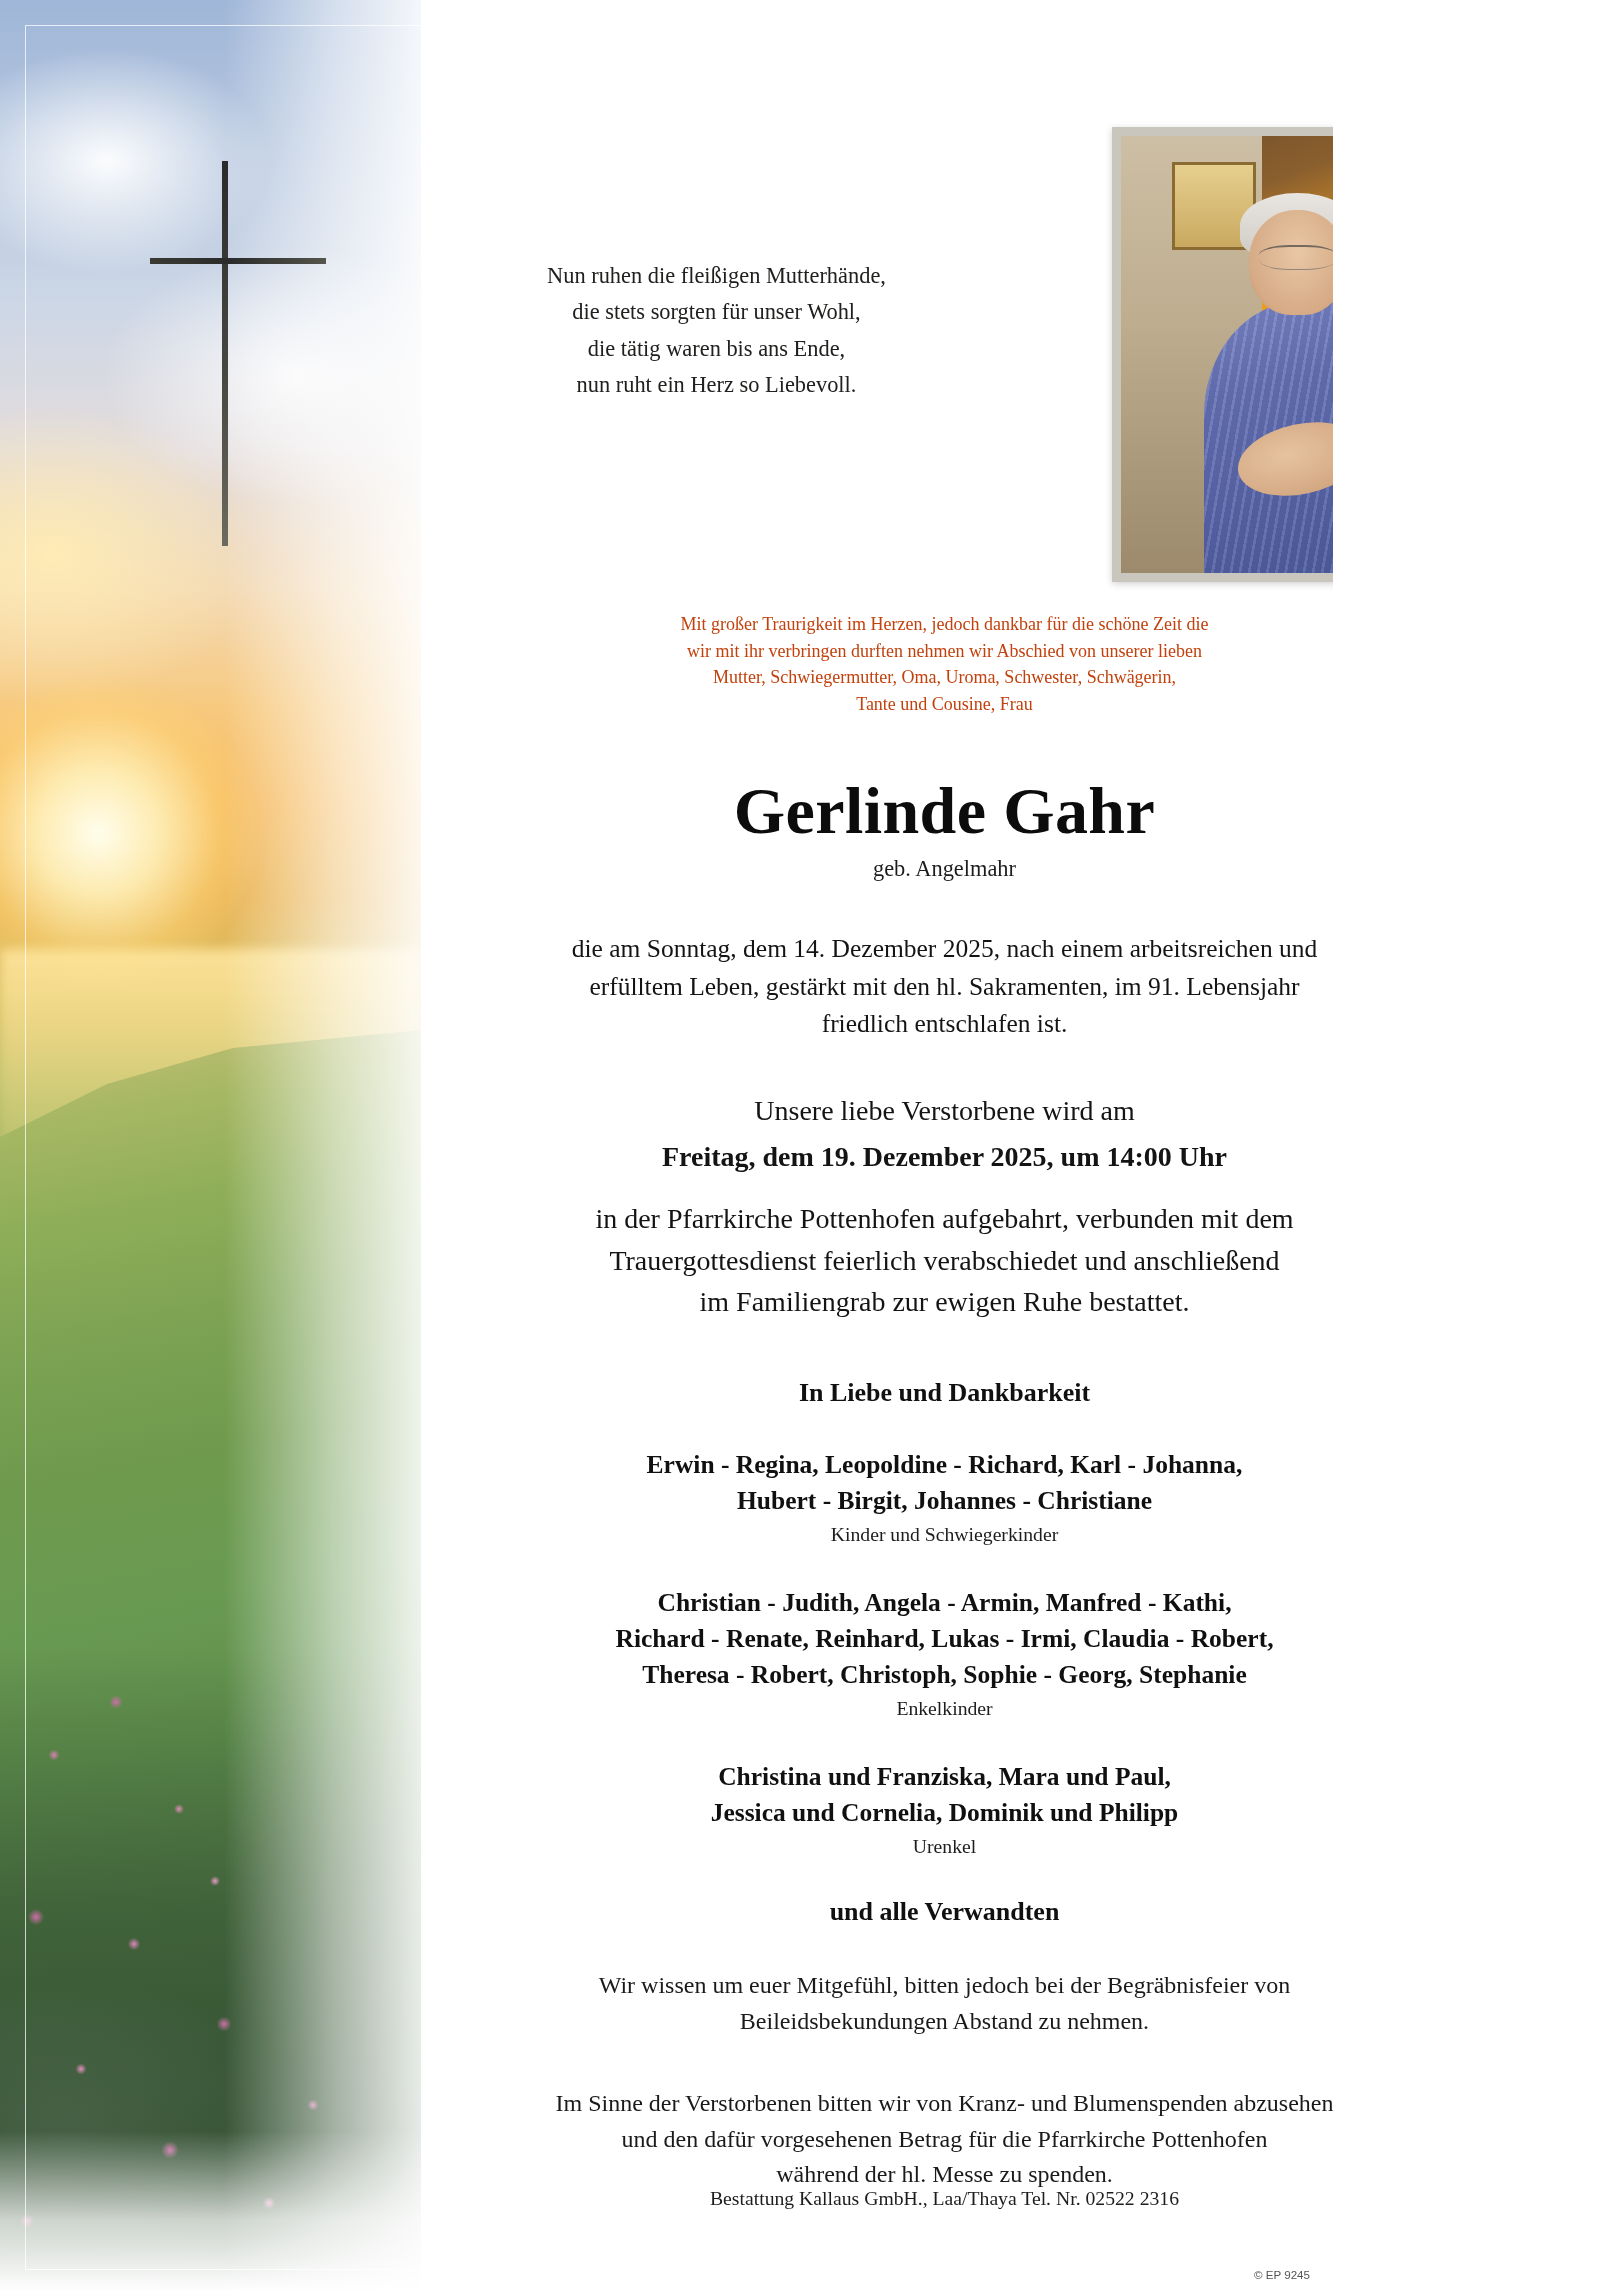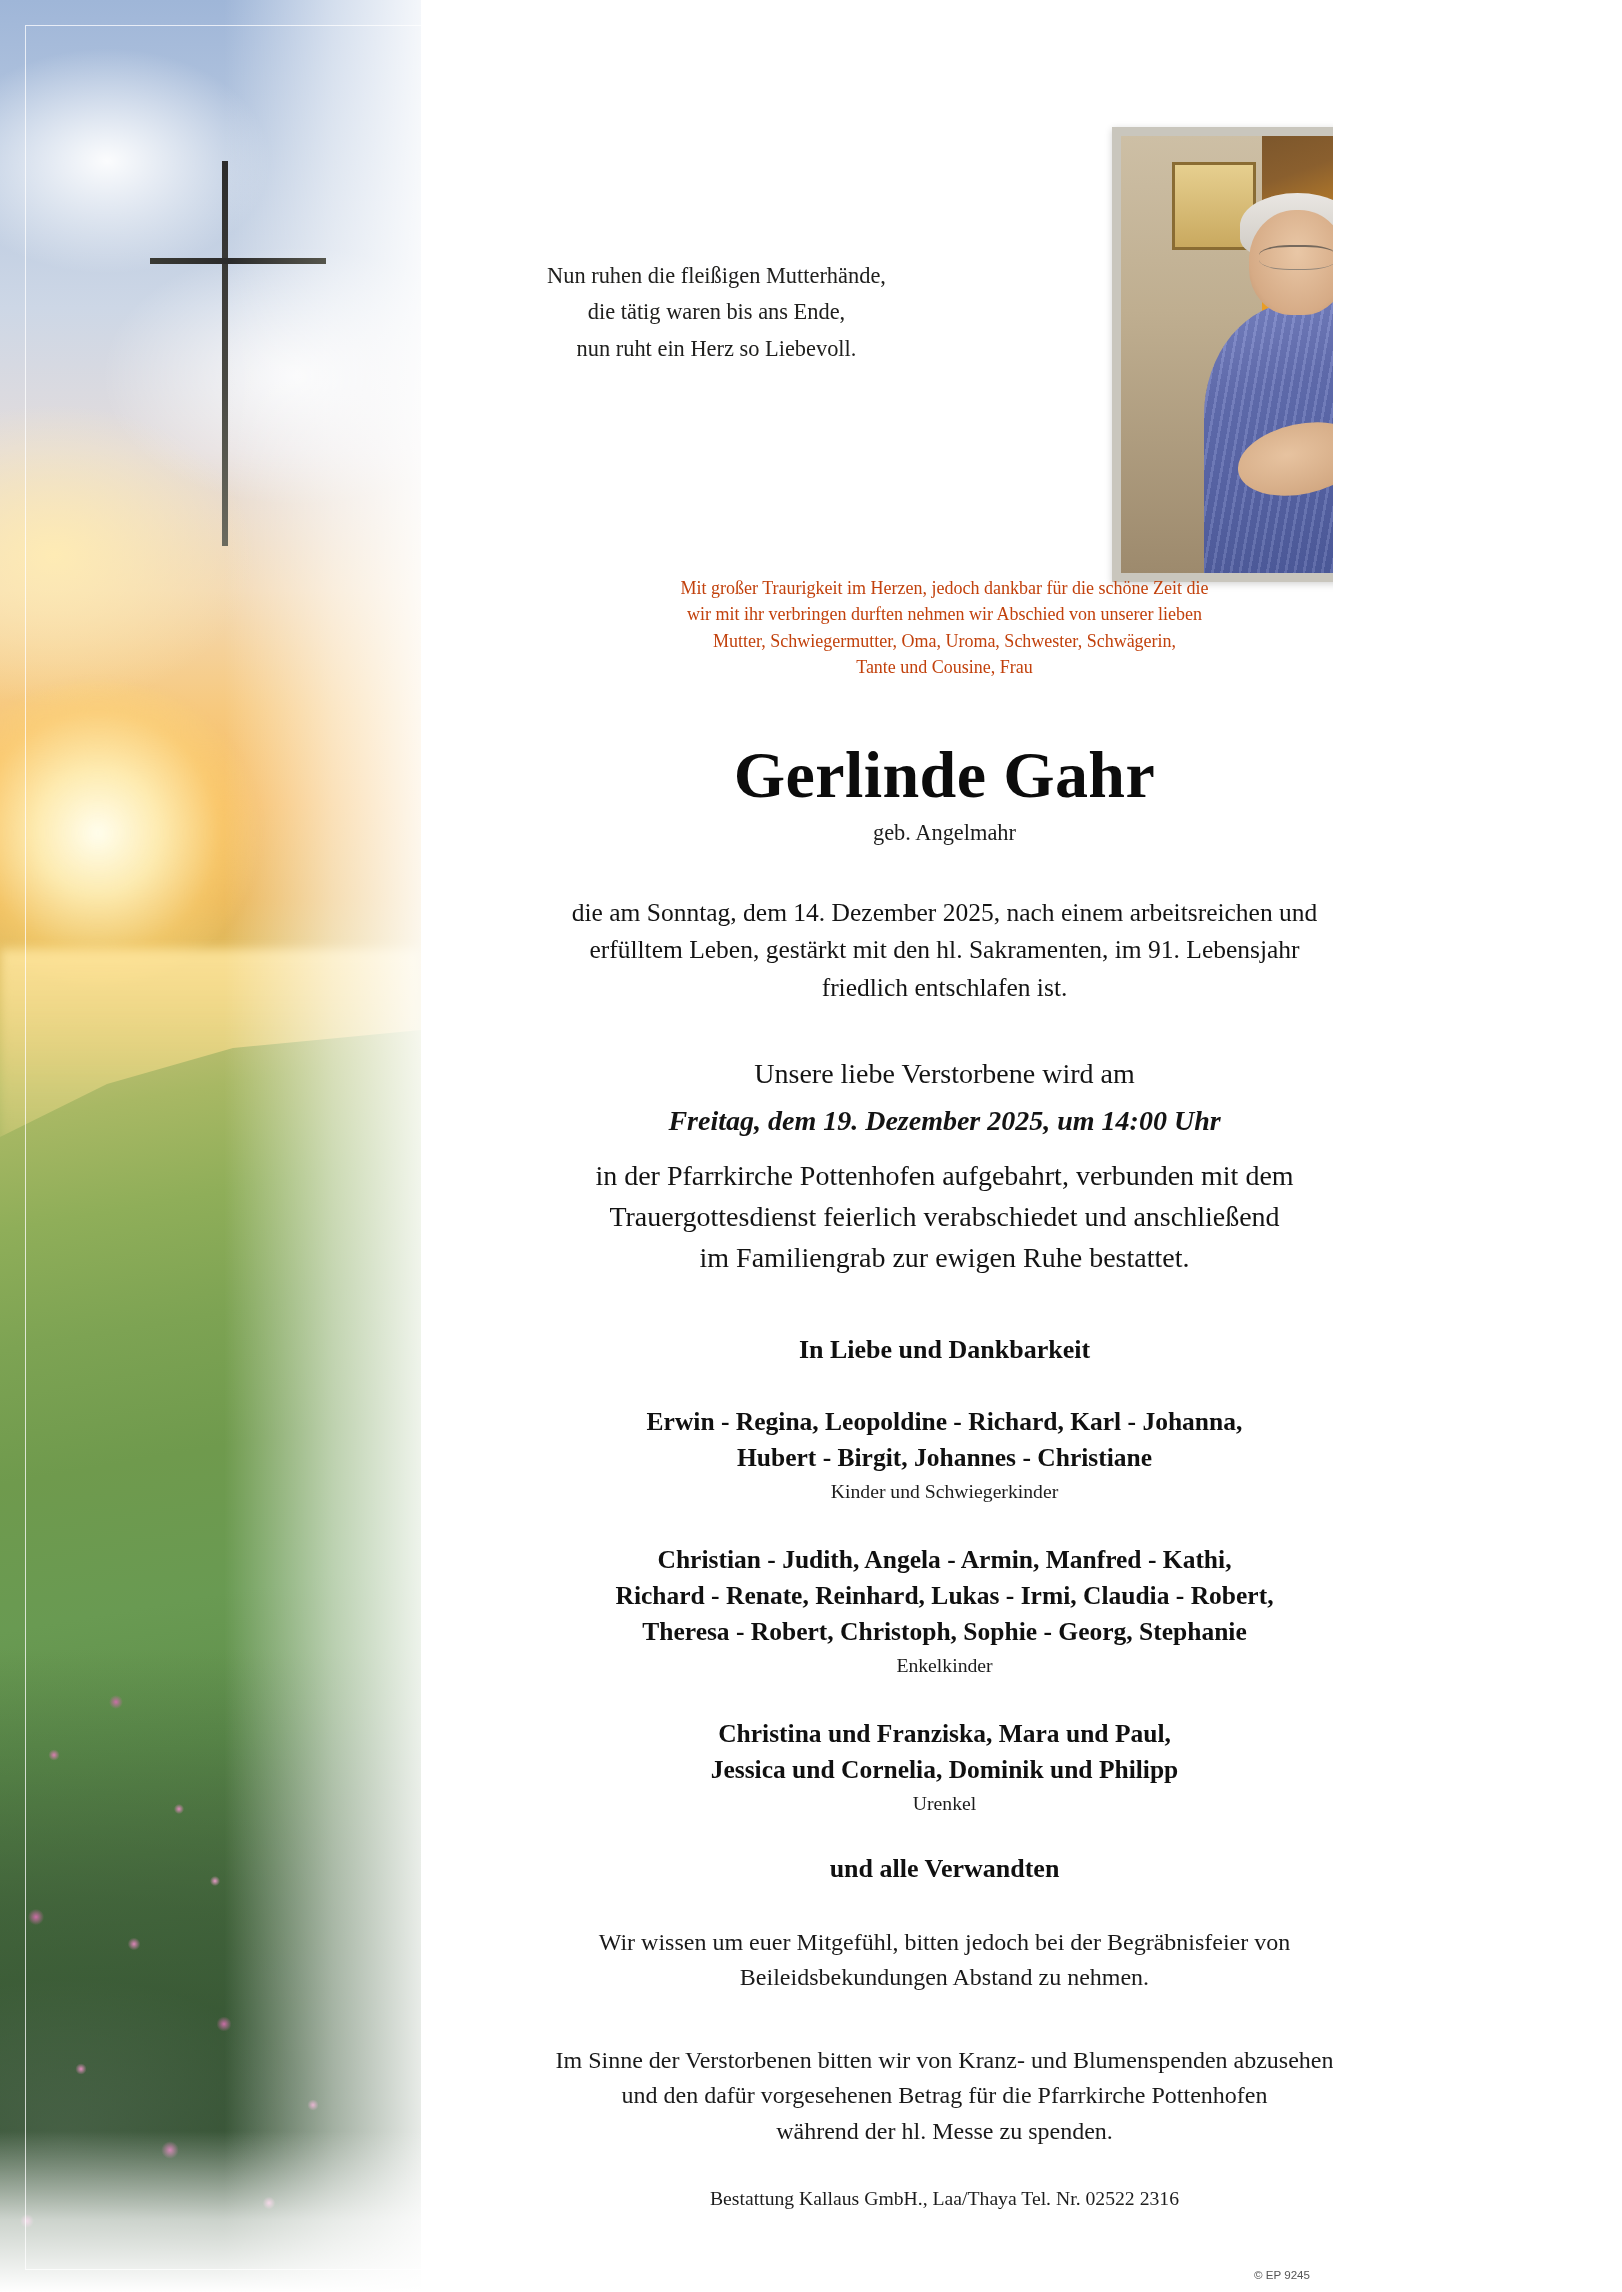--- a/index.html
+++ b/index.html
@@ -254,21 +254,21 @@
   }
   .death-info div { white-space: nowrap; }
 
   .ceremony {
     margin-top: 47px;
     font-size: 28px;
     line-height: 1.47;
     color: #141414;
   }
   .ceremony div { white-space: nowrap; }
-  .ceremony .bold { font-weight: bold; margin-top: 5.4px; margin-bottom: 14px; font-style: italic; }
+  .ceremony .bold { font-weight: bold; margin-top: 5.4px; margin-bottom: 21px; }
 
   .gratitude {
     margin-top: 56px;
     font-size: 26px;
     font-weight: bold;
     color: #101010;
   }
 
   .family-group { margin-top: 39px; }
   .family-names {
@@ -350,20 +350,21 @@
       <div class="pw-person-head"></div>
       <div class="pw-glasses"></div>
       <div class="pw-hands"></div>
     </div>
   </div>
 
   <div class="content">
 
     <div class="poem">
       <div>Nun ruhen die fleißigen Mutterhände,</div>
+      <div>die stets sorgten für unser Wohl,</div>
       <div>die tätig waren bis ans Ende,</div>
       <div>nun ruht ein Herz so Liebevoll.</div>
     </div>
 
     <div class="intro">
       <div>Mit großer Traurigkeit im Herzen, jedoch dankbar für die schöne Zeit die</div>
       <div>wir mit ihr verbringen durften nehmen wir Abschied von unserer lieben</div>
       <div>Mutter, Schwiegermutter, Oma, Uroma, Schwester, Schwägerin,</div>
       <div>Tante und Cousine, Frau</div>
     </div>

